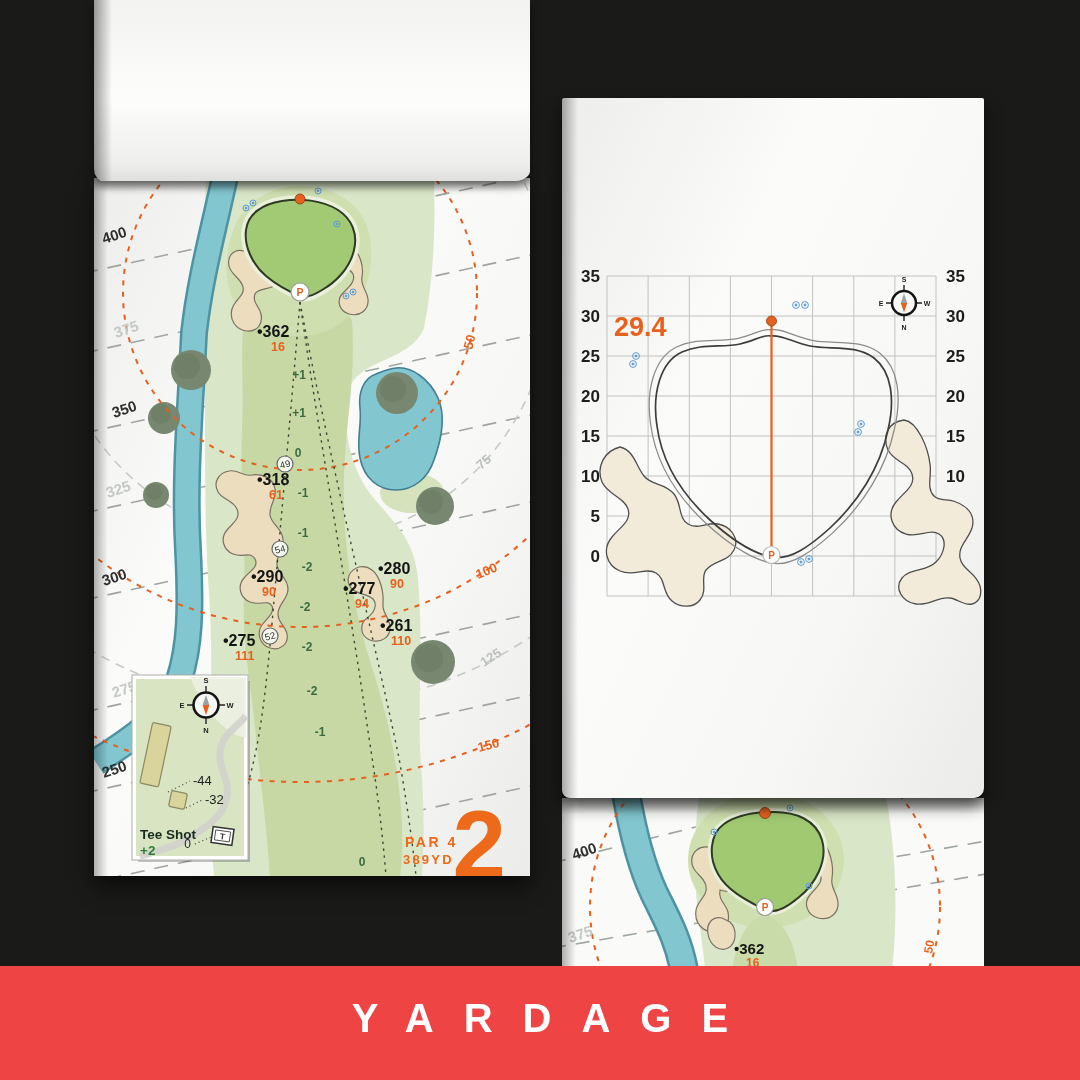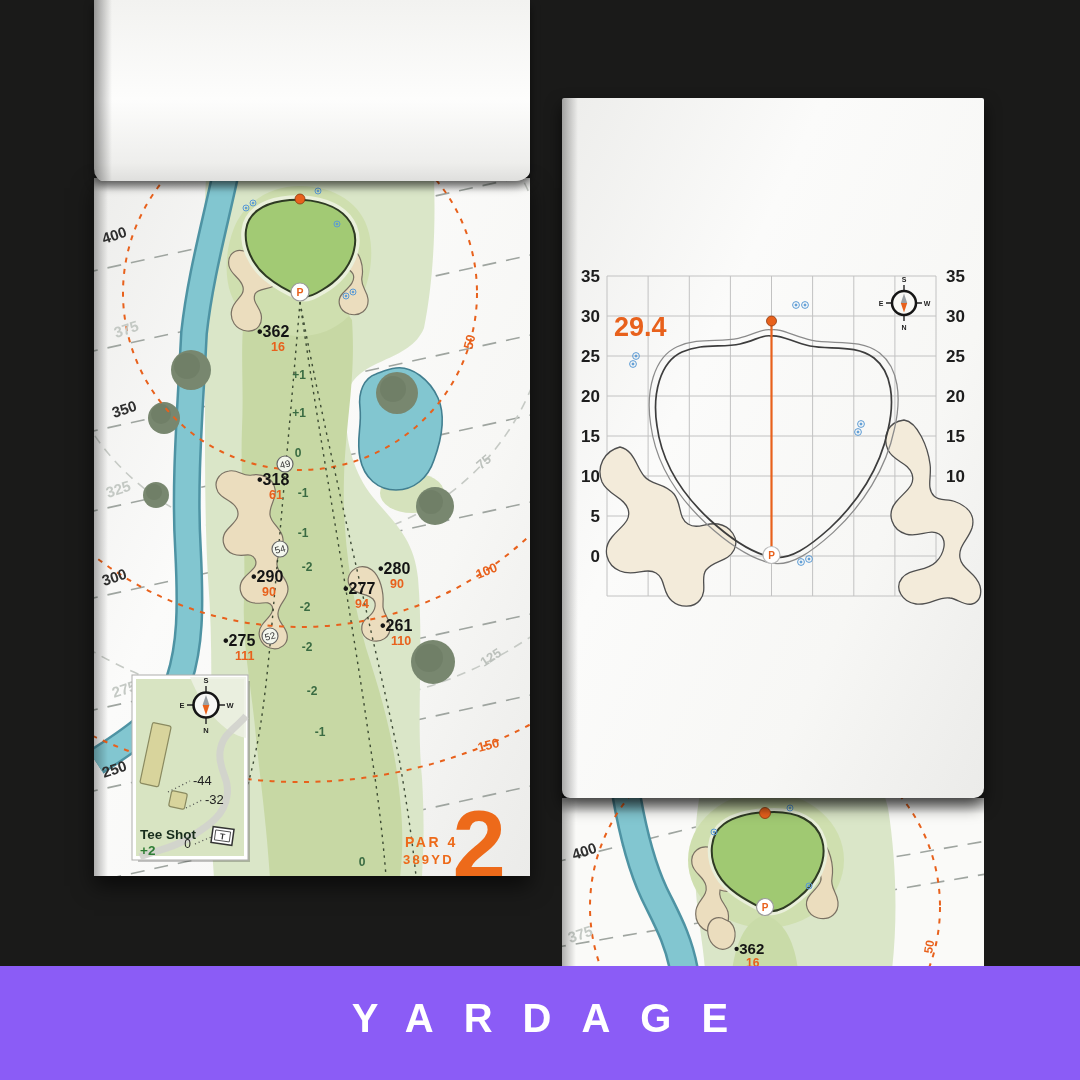--- a/index.html
+++ b/index.html
@@ -25,21 +25,21 @@
   .right-upper-page{left:0;top:0;width:422px;height:700px;
       border-radius:2px 2px 10px 8px;box-shadow:0 8px 16px rgba(0,0,0,.65);z-index:4;}
   .right-upper-page::after{content:"";position:absolute;left:0;top:0;bottom:0;width:16px;
       background:linear-gradient(90deg,rgba(0,0,0,.32),rgba(0,0,0,0));pointer-events:none;}
   .right-lower-page{left:0;top:700px;width:422px;height:168px;background:#fafaf8;}
   .right-lower-page::before{content:"";position:absolute;left:0;top:0;right:0;height:16px;
       background:linear-gradient(180deg,rgba(0,0,0,.30),rgba(0,0,0,0));pointer-events:none;z-index:5;}
   .right-lower-page::after{content:"";position:absolute;left:0;top:0;bottom:0;width:14px;
       background:linear-gradient(90deg,rgba(0,0,0,.30),rgba(0,0,0,0));pointer-events:none;z-index:5;}
   
-  .banner{position:absolute;left:0;top:966px;width:1080px;height:114px;background:#8b5cf6;
+  .banner{position:absolute;left:0;top:966px;width:1080px;height:114px;background:#ef4444;
       display:flex;align-items:center;justify-content:center;z-index:10;}
   .banner-title{color:#ffffff;font-weight:bold;font-size:40px;letter-spacing:30px;padding-left:30px;
       margin-top:-10px;}
 </style>
 </head>
 <body>
 
 <div class="stage">
 
   <div class="book-left">

